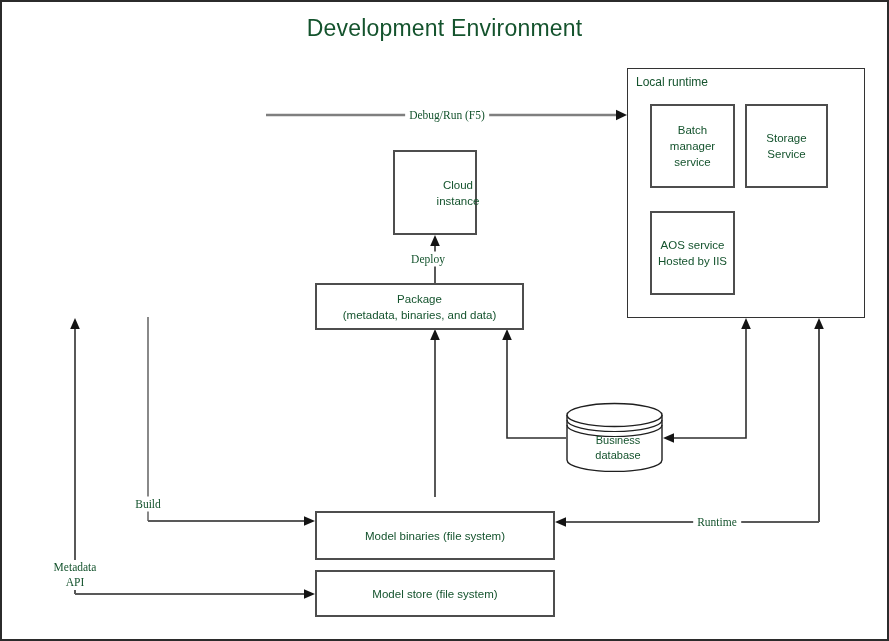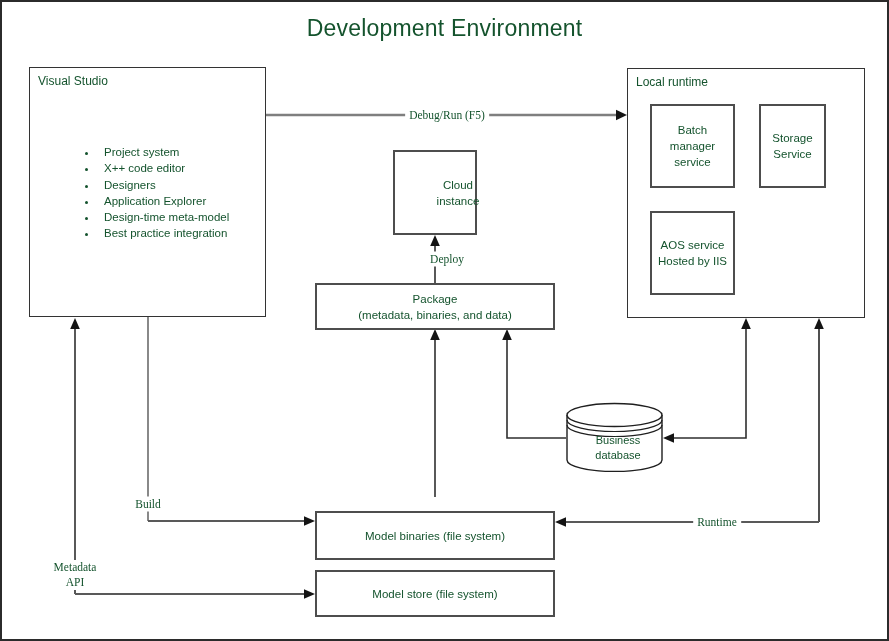--- a/index.html
+++ b/index.html
@@ -77,61 +77,50 @@
       <polygon points="313,519 302,514.2 302,523.8" fill="#141414"></polygon>
     </g>
     <g>
       <line x1="73" y1="327" x2="73" y2="592" stroke="#2f2f2f" stroke-width="1.6"></line>
       <line x1="73" y1="592" x2="303" y2="592" stroke="#595959" stroke-width="2.2"></line>
       <polygon points="73,316 68.2,327 77.8,327" fill="#141414"></polygon>
       <polygon points="313,592 302,587.2 302,596.8" fill="#141414"></polygon>
     </g>
   </svg>
 
-  <div class="box container-box" style="left:27px;top:65px;width:237px;height:250px;">
-    <div class="corner-label">Visual Studio</div>
-    <ul class="vs-list">
-      <li>Project system</li>
-      <li>X++ code editor</li>
-      <li>Designers</li>
-      <li>Application Explorer</li>
-      <li>Design-time meta-model</li>
-      <li>Best practice integration</li>
-    </ul>
-  </div>
 
   <div class="box container-box" style="left:625px;top:66px;width:238px;height:250px;">
     <div class="corner-label">Local runtime</div>
     <div class="box sub-box" style="left:22px;top:35px;width:85px;height:84px;">Batch
 manager
 service</div>
-    <div class="box sub-box" style="left:131px;top:35px;width:67px;height:84px;text-align:center;">Storage
+    <div class="box sub-box" style="left:117px;top:35px;width:83px;height:84px;text-align:center;">Storage
 Service</div>
     <div class="box sub-box" style="left:22px;top:142px;width:85px;height:84px;">AOS service
 Hosted by IIS</div>
   </div>
 
   <div class="box sub-box" style="left:391px;top:148px;width:84px;height:85px;padding-left:46px;">Cloud
 instance</div>
 
-  <div class="box sub-box" style="left:313px;top:281px;width:240px;height:47px;">Package
+  <div class="box sub-box" style="left:313px;top:281px;width:209px;height:47px;">Package
 (metadata, binaries, and data)</div>
 
   <svg class="cyl" width="97" height="70" viewBox="0 0 97 70">
     <path d="M1,13 V58 a47.5,11.5 0 0 0 95,0 V13" fill="#fff" stroke="#1f1f1f" stroke-width="1.4"></path>
     <ellipse cx="48.5" cy="13" rx="47.5" ry="11.5" fill="#fff" stroke="#1f1f1f" stroke-width="1.4"></ellipse>
     <path d="M1,18 a47.5,11.5 0 0 0 95,0" fill="none" stroke="#1f1f1f" stroke-width="1.2"></path>
     <path d="M1,23 a47.5,11.5 0 0 0 95,0" fill="none" stroke="#1f1f1f" stroke-width="1.2"></path>
   </svg>
   <div class="cyl-label">Business
 database</div>
 
   <div class="box sub-box" style="left:313px;top:509px;width:240px;height:49px;">Model binaries (file system)</div>
   <div class="box sub-box" style="left:313px;top:568px;width:240px;height:47px;">Model store (file system)</div>
 
   <div class="edge-label" style="left:445px;top:113px;">Debug/Run (F5)</div>
-  <div class="edge-label" style="left:445px;top:257px;">Deploy</div>
+  <div class="edge-label" style="left:426px;top:257px;">Deploy</div>
   <div class="edge-label" style="left:146px;top:502px;">Build</div>
   <div class="edge-label" style="left:73px;top:573px;">Metadata
 API</div>
   <div class="edge-label" style="left:715px;top:520px;">Runtime</div>
 
 </div>
 
 </body></html>

